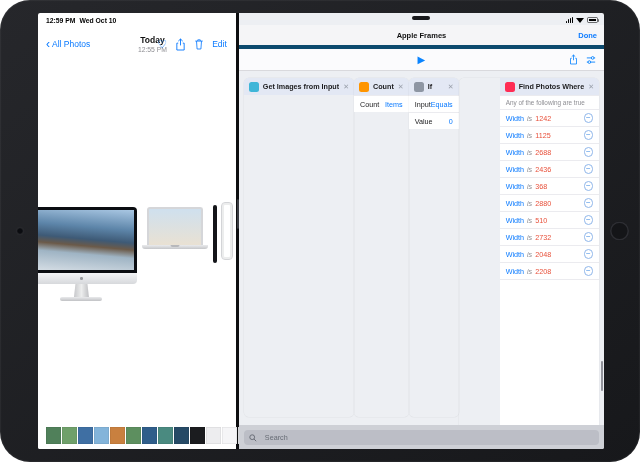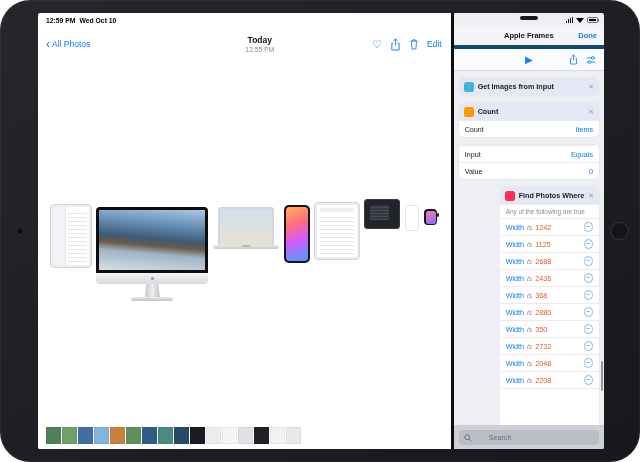--- a/index.html
+++ b/index.html
@@ -103,21 +103,21 @@
 
   .sc-title-row { margin-top:12px; height:24px; flex:none; position:relative; display:flex; align-items:center;
                   background:#f5f5f7; border-bottom:4px solid #0c4a6e; }
   .sc-title { position:absolute; left:0; right:0; text-align:center; font-size:7.5px; font-weight:bold; color:#111; }
   .sc-done { margin-left:auto; margin-right:7px; font-size:7.5px; font-weight:bold; color:#0a7aff; z-index:2; }
   .sc-toolbar { height:22px; flex:none; background:#fbfbfd; border-bottom:1px solid #d9d9dd;
                 display:flex; align-items:center; justify-content:center; position:relative; }
   .play-glyph { color:#0a84ff; font-size:10px; line-height:10px; }
   .tb-right { position:absolute; right:8px; top:0; bottom:0; display:flex; align-items:center; gap:8px; color:#0a84ff; }
 
-  .sc-content { flex:1; overflow:hidden; padding:7px 5px 0; display:flex; flex-direction:column; position:relative; }
+  .sc-content { flex:1; overflow:hidden; padding:7px 5px 0; display:flex; flex-direction:row; position:relative; }
   .card { border-radius:5px; overflow:hidden; margin-bottom:8px; flex:none;
           box-shadow:0 0 0 0.5px rgba(0,0,0,.05); }
   .card-h { background:#e3e8f4; height:17px; display:flex; align-items:center; padding:0 5px; gap:4px; }
   .card-h .lbl { font-size:7.2px; font-weight:bold; color:#1c1c1e; flex:1; white-space:nowrap; overflow:hidden; }
   .aicon { width:10px; height:10px; border-radius:2.5px; flex:none; }
   .x-btn { color:#9aa0ab; font-size:7px; flex:none; }
   .row { background:#fff; height:17px; display:flex; align-items:center; padding:0 6px;
          font-size:7.2px; border-top:1px solid #ebebef; }
   .row .k { color:#1c1c1e; }
   .row .v { margin-left:auto; color:#0a7aff; }
@@ -130,21 +130,21 @@
                padding-bottom:1px; flex:none; }
   .grow-card { flex:1; margin-bottom:0; border-bottom-left-radius:0; border-bottom-right-radius:0;
                display:flex; flex-direction:column;padding-left:41px; }
   .grow-card .list { display:flex; flex-direction:column; }
   .filler-row { flex:1; background:#fff; border-top:1px solid #ebebef; }
   .scrollbar { position:absolute; right:1px; bottom:34px; width:2.5px; height:30px; border-radius:2px;
                background:rgba(70,70,80,.55); z-index:4; }
 
   .sc-search { height:24px; flex:none; background:#ced0d6; display:flex; align-items:center; padding:0 5px; }
   .search-field { flex:1; height:15px; background:#bcbec6; border-radius:4px; display:flex;
-                  align-items:center; gap:17px; padding:0 5px; }
+                  align-items:center; gap:8px; padding:0 5px; }
   .search-field input { flex:1; border:none; outline:none; background:transparent; font-size:7.2px;
                         color:#5d626b; font-family:"Liberation Sans", sans-serif; }
   .search-field input::placeholder { color:#676c75; opacity:1; }
 </style>
 </head>
 <body>
 
 <div class="ipad">
   <div class="camera"></div>
   <div class="home-button"></div>
@@ -311,20 +311,25 @@
             <span class="lbl">Count</span>
             <span class="x-btn">✕</span>
           </div>
           <div class="row">
             <span class="k">Count</span>
             <span class="v">Items</span>
           </div>
         </div>
 
         <div class="card">
+          <div class="card-h">
+            <span class="aicon" style="background: rgb(142, 150, 163);"></span>
+            <span class="lbl">If</span>
+            <span class="x-btn">✕</span>
+          </div>
           <div>
 
               <div class="row">
                 <span class="k">Input</span>
                 <span class="v">Equals</span>
               </div>
 
               <div class="row">
                 <span class="k">Value</span>
                 <span class="v">0</span>
@@ -381,21 +386,21 @@
               <div class="row">
                 <span class="f-field">Width</span>
                 <span class="f-op">is</span>
                 <span class="f-val">2880</span>
                 <span class="minus-btn">−</span>
               </div>
 
               <div class="row">
                 <span class="f-field">Width</span>
                 <span class="f-op">is</span>
-                <span class="f-val">350</span>
+                <span class="f-val">510</span>
                 <span class="minus-btn">−</span>
               </div>
 
               <div class="row">
                 <span class="f-field">Width</span>
                 <span class="f-op">is</span>
                 <span class="f-val">2732</span>
                 <span class="minus-btn">−</span>
               </div>
 

